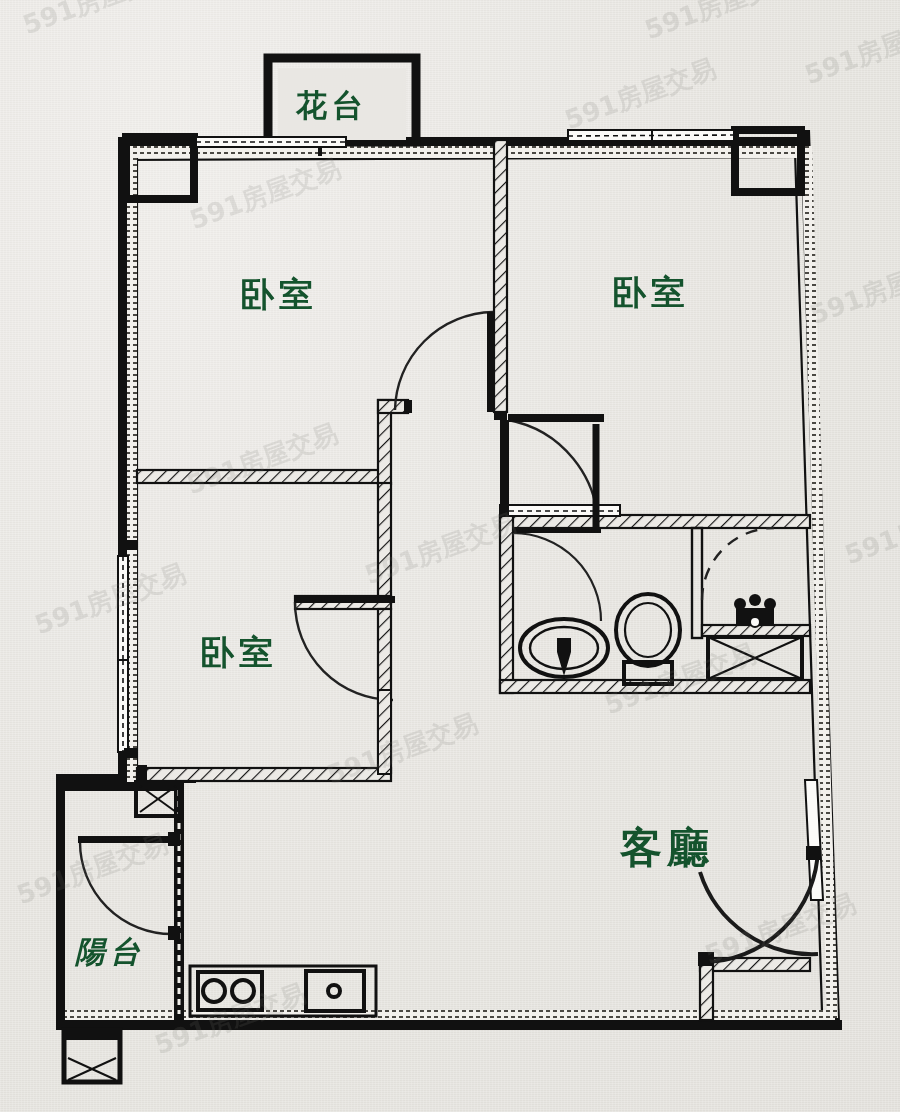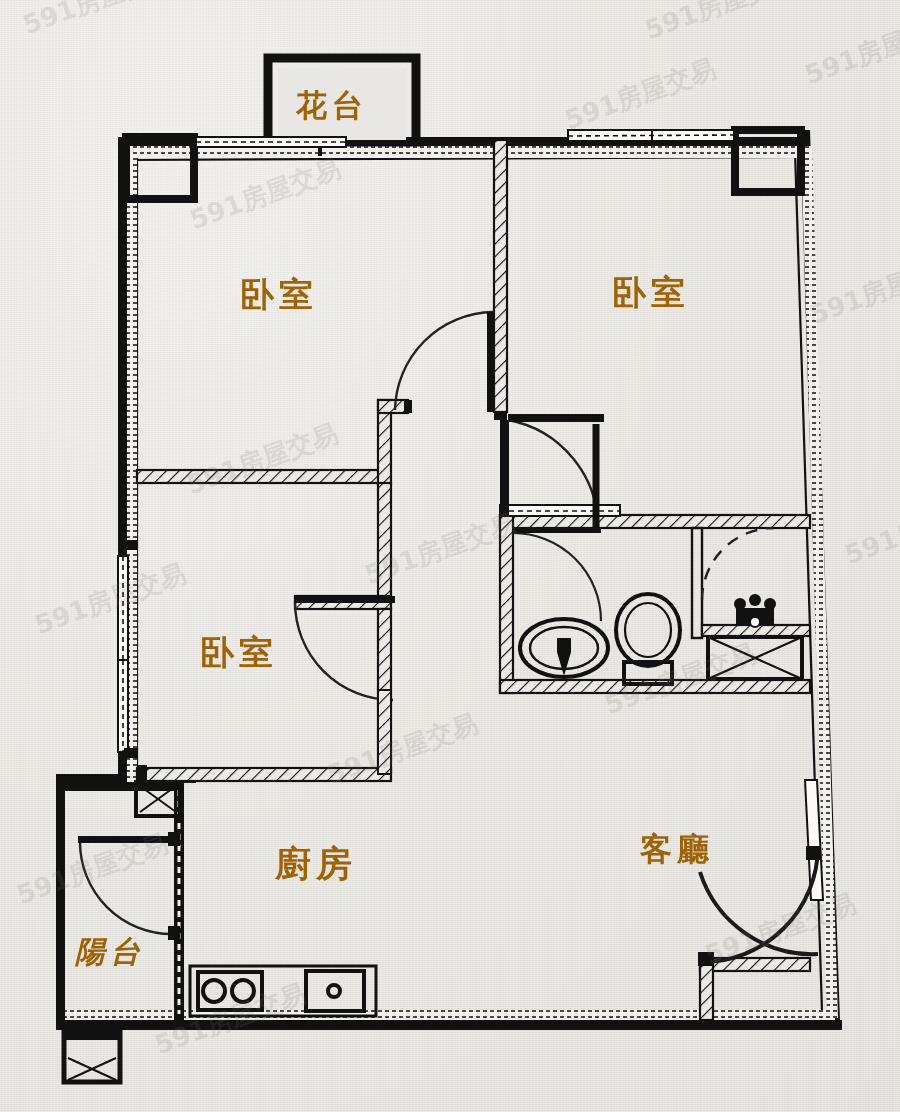--- a/index.html
+++ b/index.html
@@ -35,21 +35,21 @@
   #plan-svg {
     position: absolute;
     inset: 0;
     width: 900px;
     height: 1112px;
   }
   .room-label {
     position: absolute;
     font-family: "DejaVu Sans", sans-serif;
     font-weight: 600;
-    color: #a16207;
+    color: #14532d;
     letter-spacing: 5px;
     white-space: nowrap;
     user-select: none;
   }
   .wm {
     position: absolute;
     font-family: "DejaVu Sans", sans-serif;
     font-weight: 700;
     color: rgba(120,118,112,0.16);
     transform: rotate(-20deg);
@@ -301,23 +301,22 @@
   </svg>
 
   <div class="room-label" style="left:296px; top:85px; font-size:31px;">花台</div>
 
   <div class="room-label" style="left:240px; top:272px; font-size:34px;">卧室</div>
 
   <div class="room-label" style="left:612px; top:270px; font-size:34px;">卧室</div>
 
   <div class="room-label" style="left:200px; top:630px; font-size:34px;">卧室</div>
 
-  <div class="room-label" style="left:275px; top:840px; font-size:36px;">廚房</div>
-
-  <div class="room-label" style="left:640px; top:820px; font-size:32px;margin-top:8px;">客廳</div>
+
+  <div class="room-label" style="left:620px; top:820px; font-size:42px;">客廳</div>
 
   <div class="room-label" style="left:75px; top:932px; font-size:30px;font-style:italic;">陽台</div>
 
   <div id="watermark-layer">
       <div class="wm" style="left: 18px; top: 10px; font-size: 26px; color: rgba(120, 118, 112, 0.16); transform: rotate(-20deg);">591房屋交易</div>
       <div class="wm" style="left: 185px; top: 205px; font-size: 26px; color: rgba(120, 118, 112, 0.16); transform: rotate(-20deg);">591房屋交易</div>
       <div class="wm" style="left: 182px; top: 470px; font-size: 26px; color: rgba(120, 118, 112, 0.16); transform: rotate(-20deg);">591房屋交易</div>
       <div class="wm" style="left: 360px; top: 560px; font-size: 26px; color: rgba(120, 118, 112, 0.16); transform: rotate(-20deg);">591房屋交易</div>
       <div class="wm" style="left: 322px; top: 760px; font-size: 26px; color: rgba(120, 118, 112, 0.16); transform: rotate(-20deg);">591房屋交易</div>
       <div class="wm" style="left: 560px; top: 105px; font-size: 26px; color: rgba(120, 118, 112, 0.16); transform: rotate(-20deg);">591房屋交易</div>

